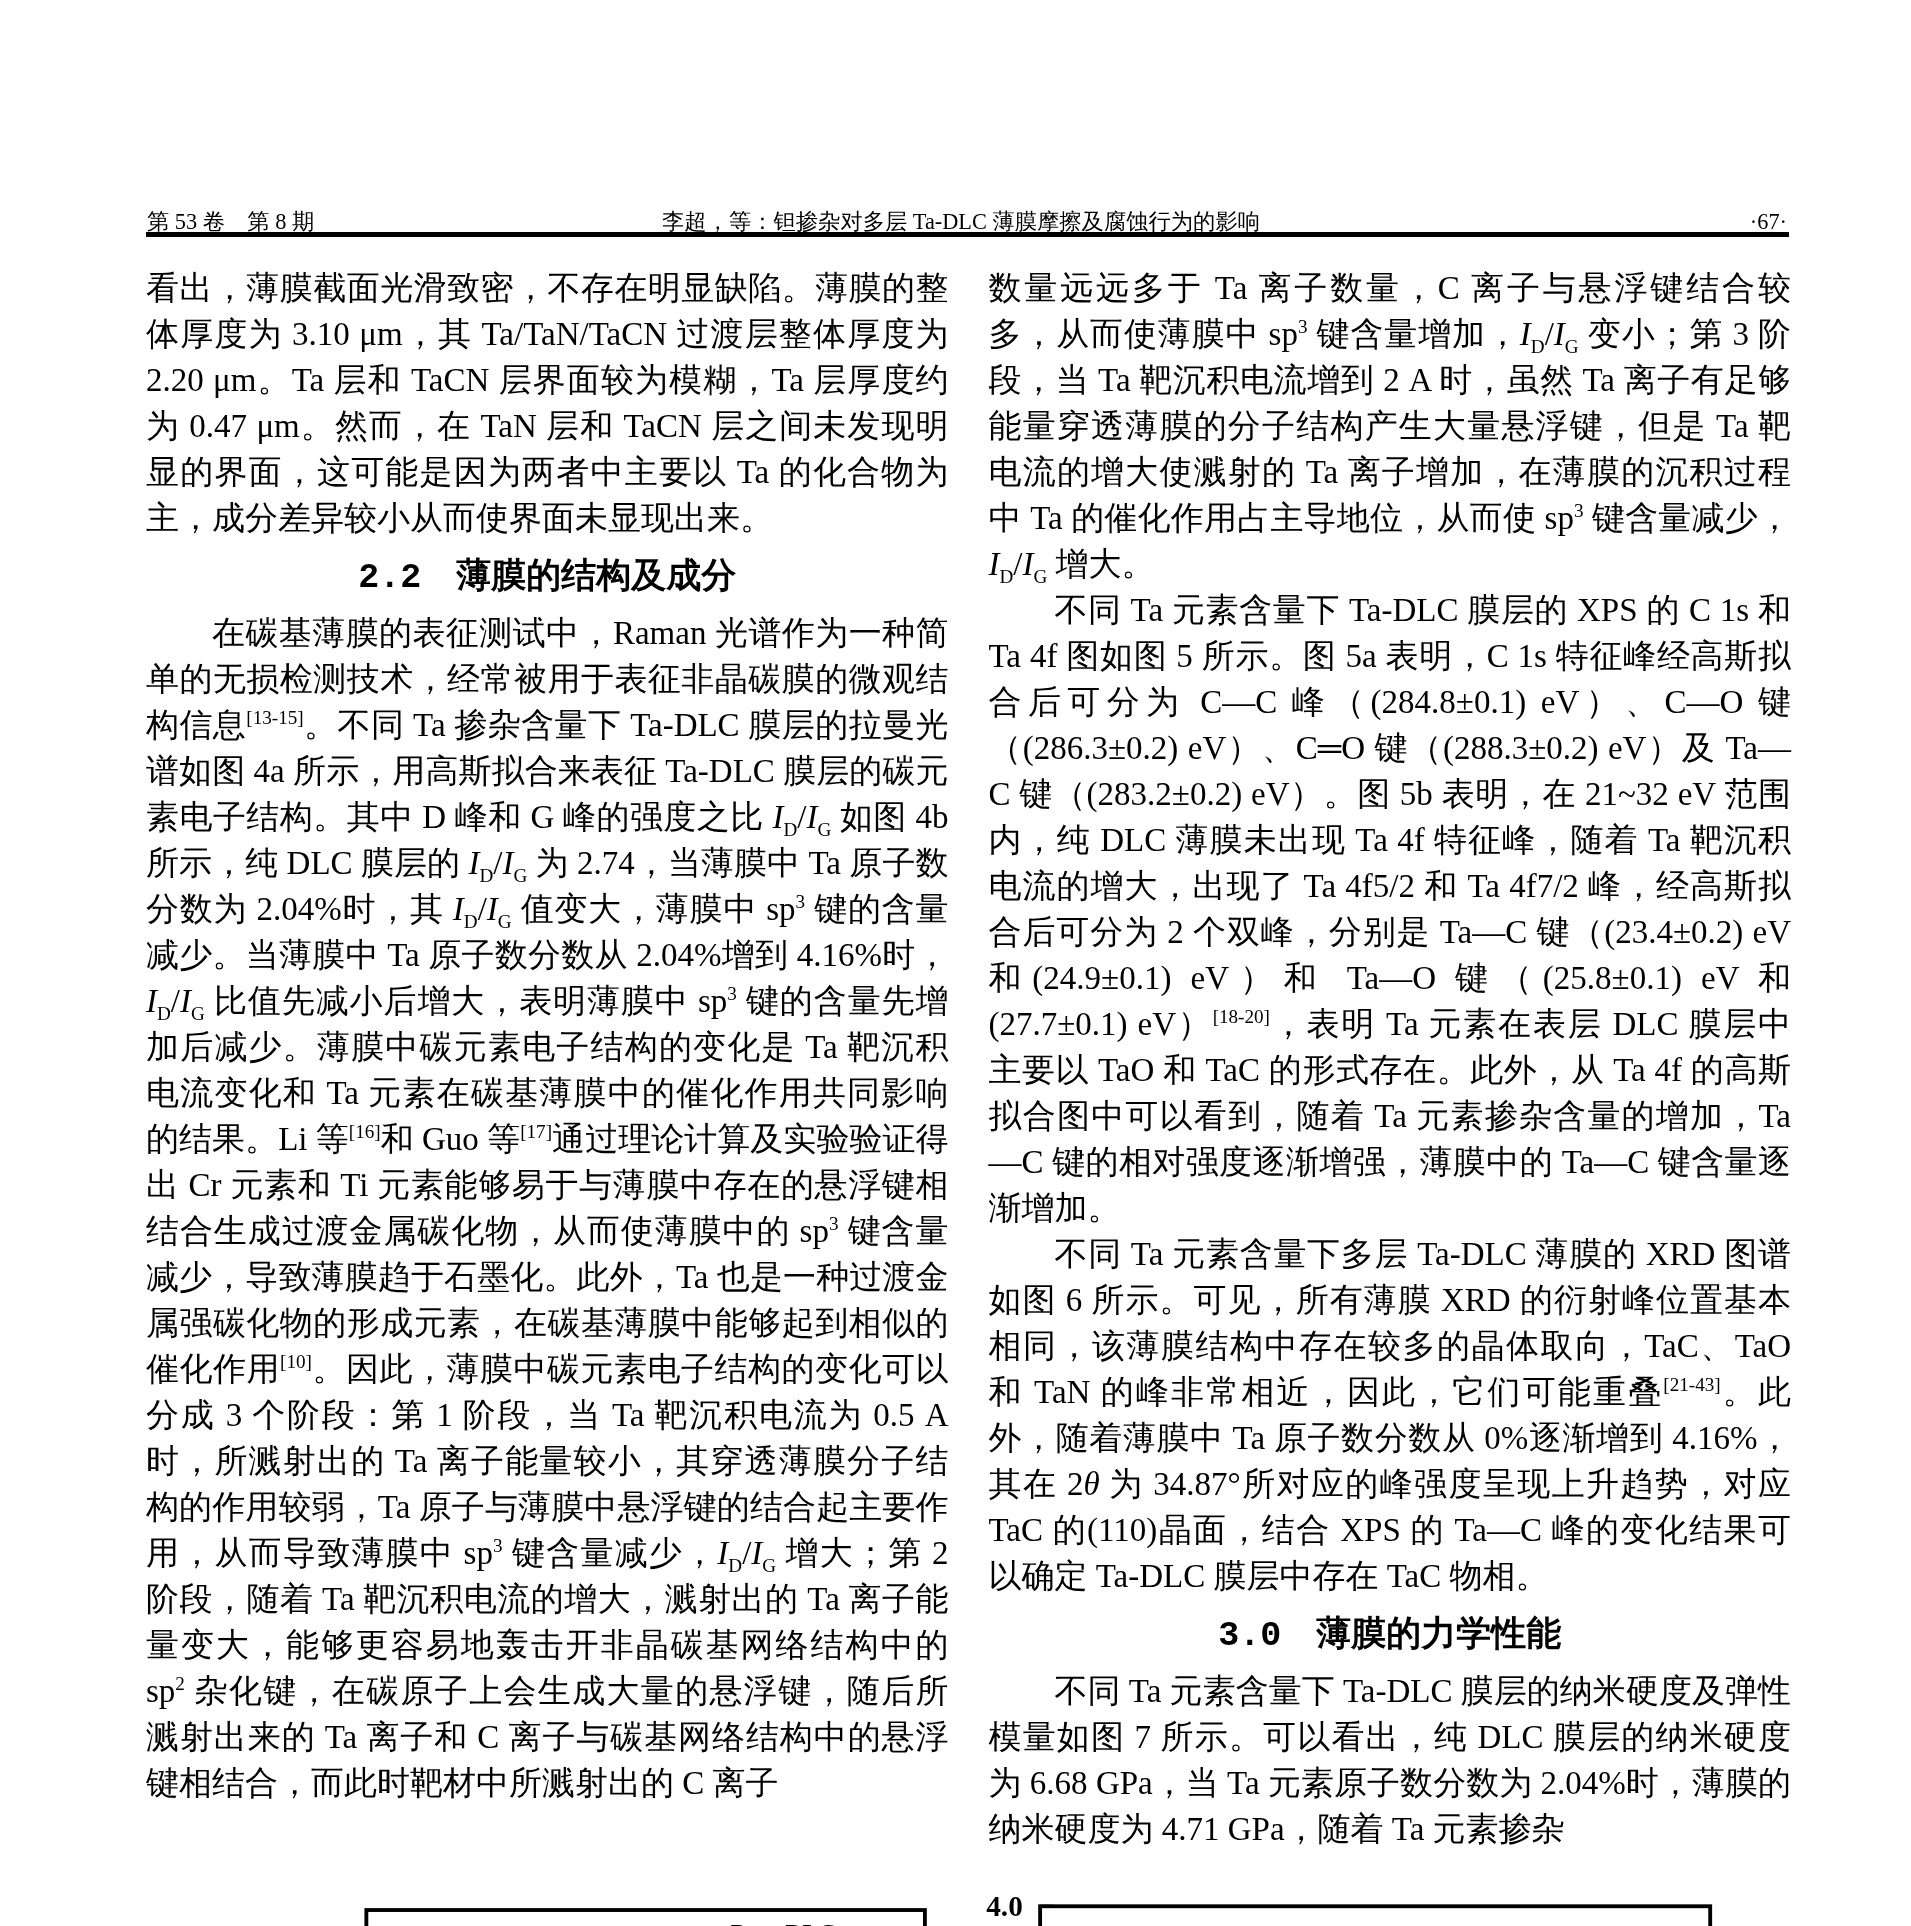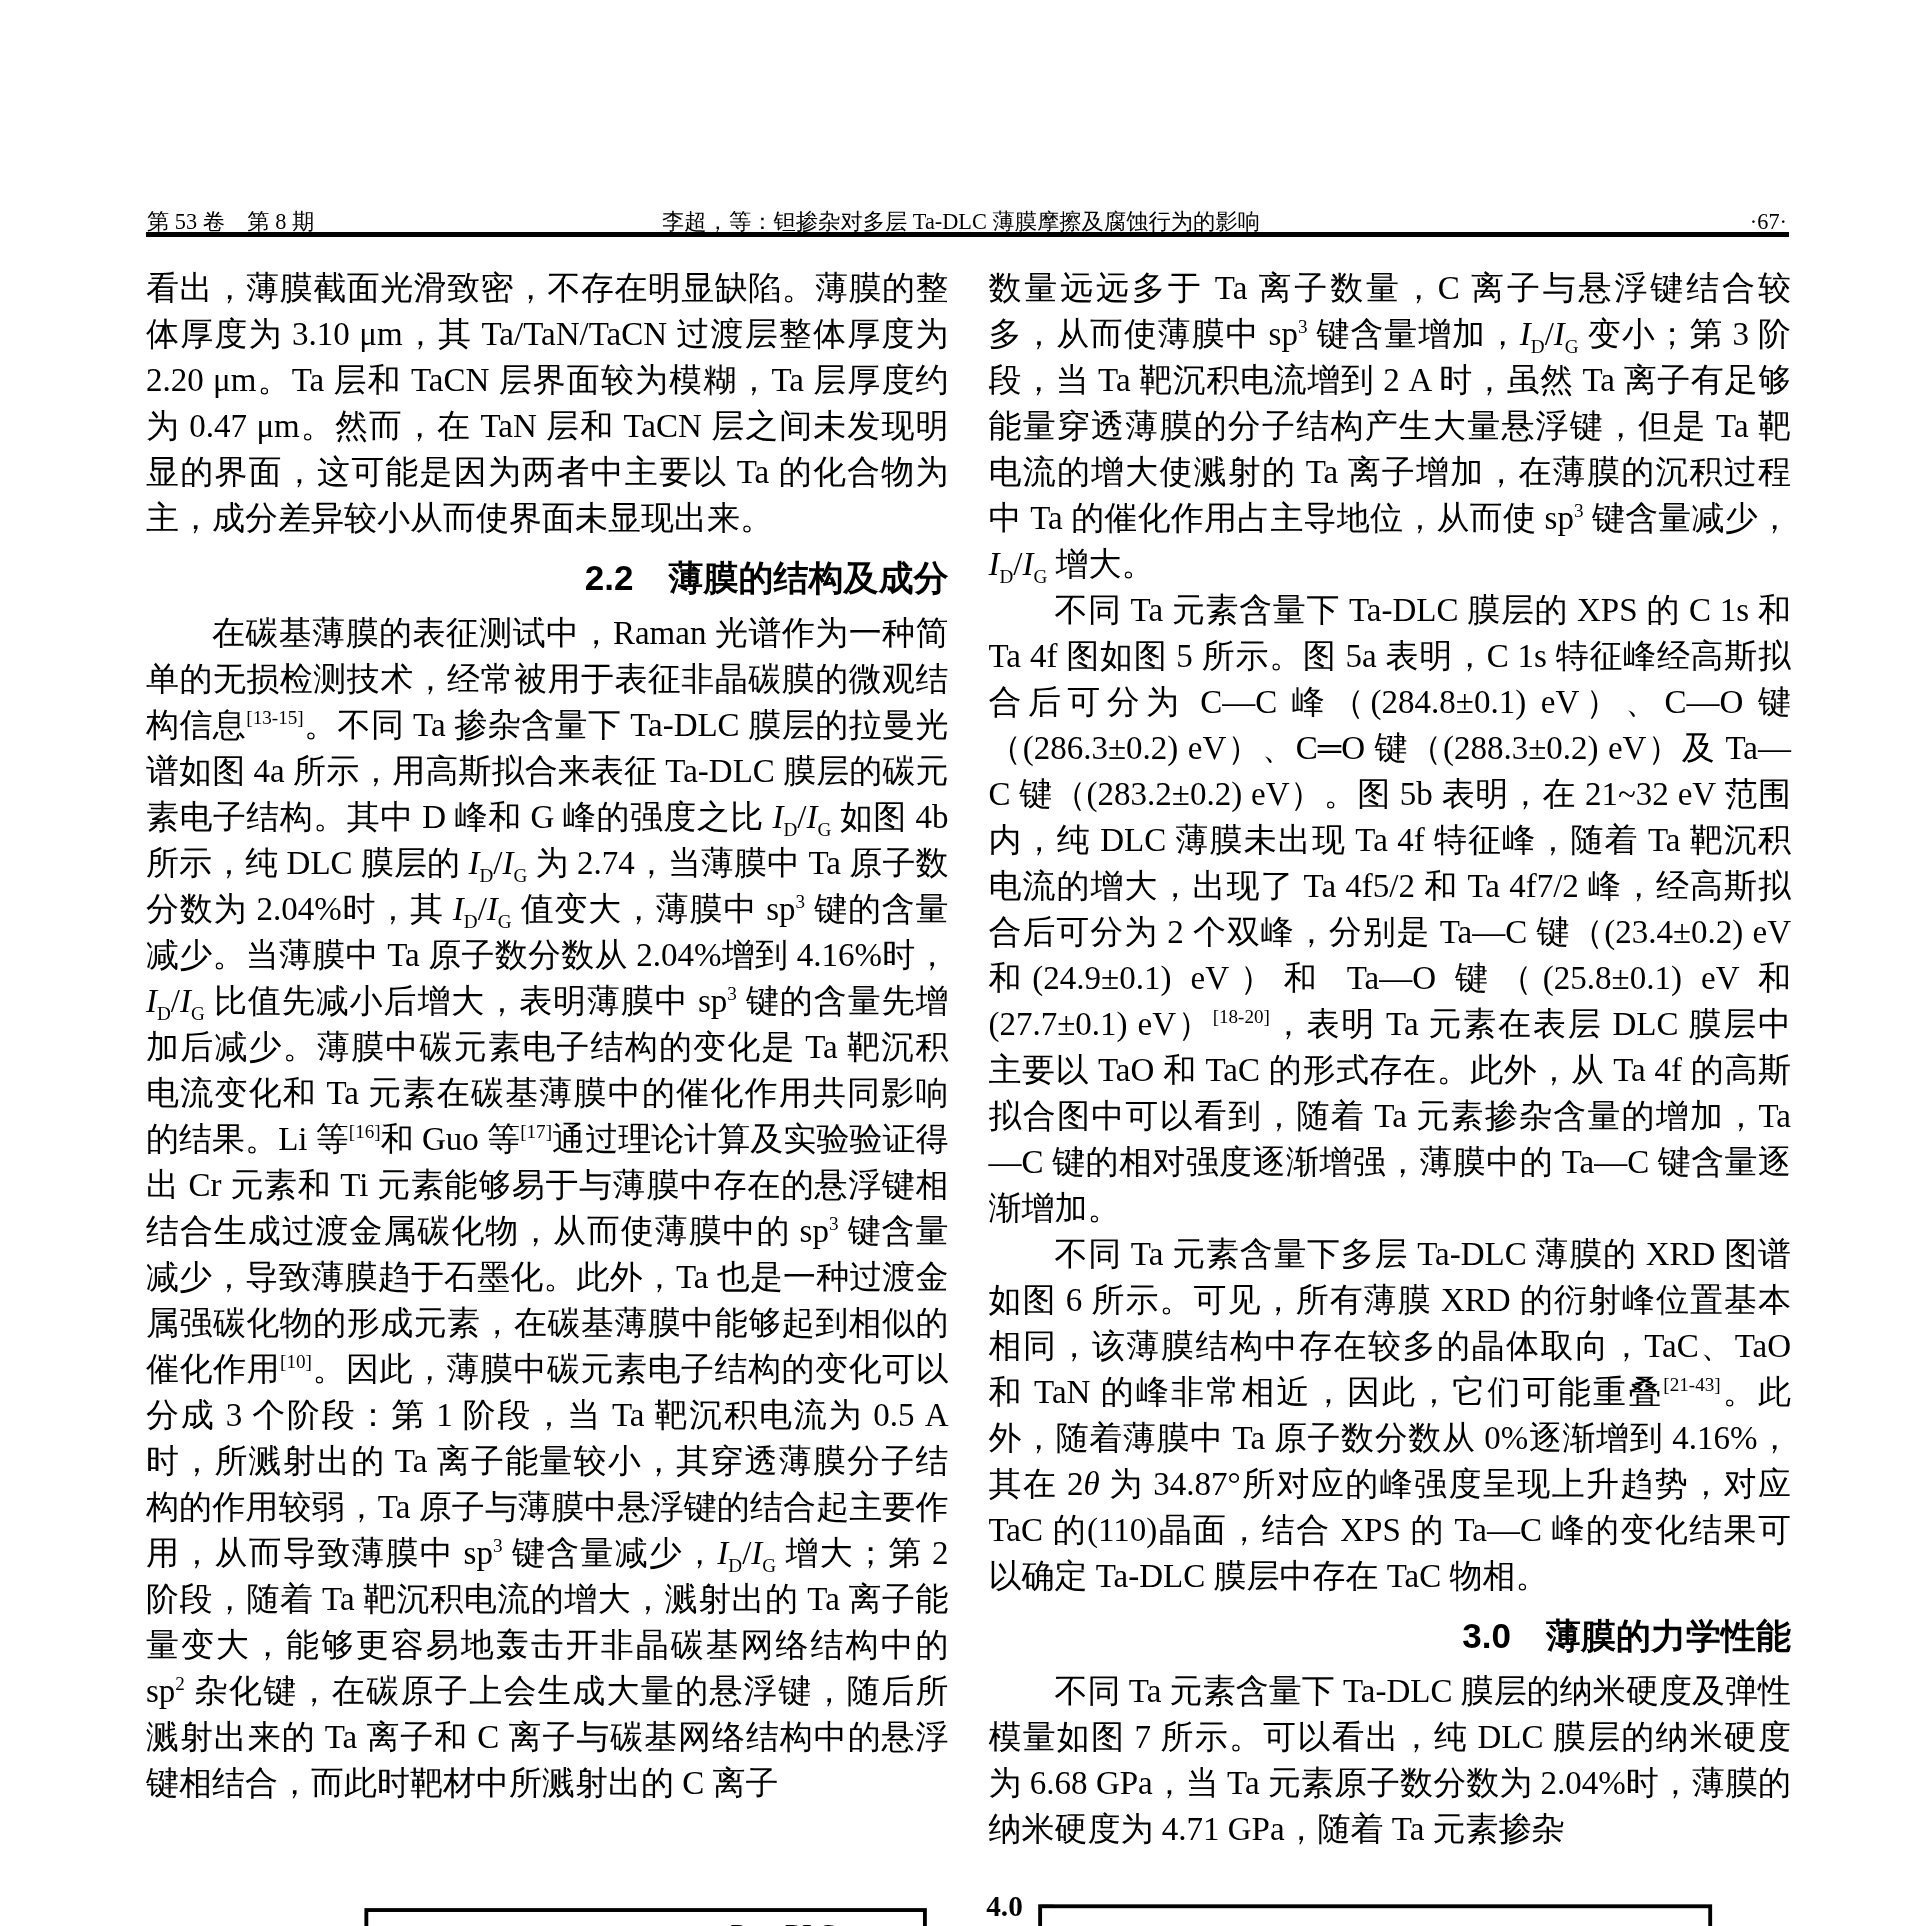--- a/index.html
+++ b/index.html
@@ -10,22 +10,22 @@
   .hdr{position:absolute;top:174px;font-size:22.3px;line-height:1.1;white-space:nowrap;margin-top:36px;}
   .hdr-left{left:147px;}
   .hdr-center{left:0;right:0;text-align:center;padding-left:11px;}
   .hdr-right{right:124px;}
   .rule{position:absolute;left:146px;top:232px;width:1643px;height:5.4px;background:#000;}
   
   .columns{position:absolute;left:146px;top:265px;width:1645px;display:flex;gap:40px;}
   .col{width:809px;font-size:33px;line-height:46px;text-align:justify;}
   .col p{margin:0;text-indent:2em;}
   .col p.cont{text-indent:0;}
-  .col h2{font-family:Liberation Sans, sans-serif;font-size:35px;font-weight:bold;
-          margin:17px 0 11.6px 0;text-indent:0;line-height:1.15;text-align:right;}
+  .col h2{font-family:Liberation Mono, monospace;font-size:35px;font-weight:bold;
+          margin:17px 0 11.6px 0;text-indent:0;line-height:1.15;text-align:center;}
   sup{font-size:58%;vertical-align:super;line-height:0;}
   sub{font-size:58%;vertical-align:sub;line-height:0;}
   i{font-style:italic;}
   
   .chart-svg{position:absolute;overflow:visible;}
   #chart-a{left:293px;top:1880px;}
   #chart-b{left:940px;top:1880px;}
 </style>
 </head>
 <body>

